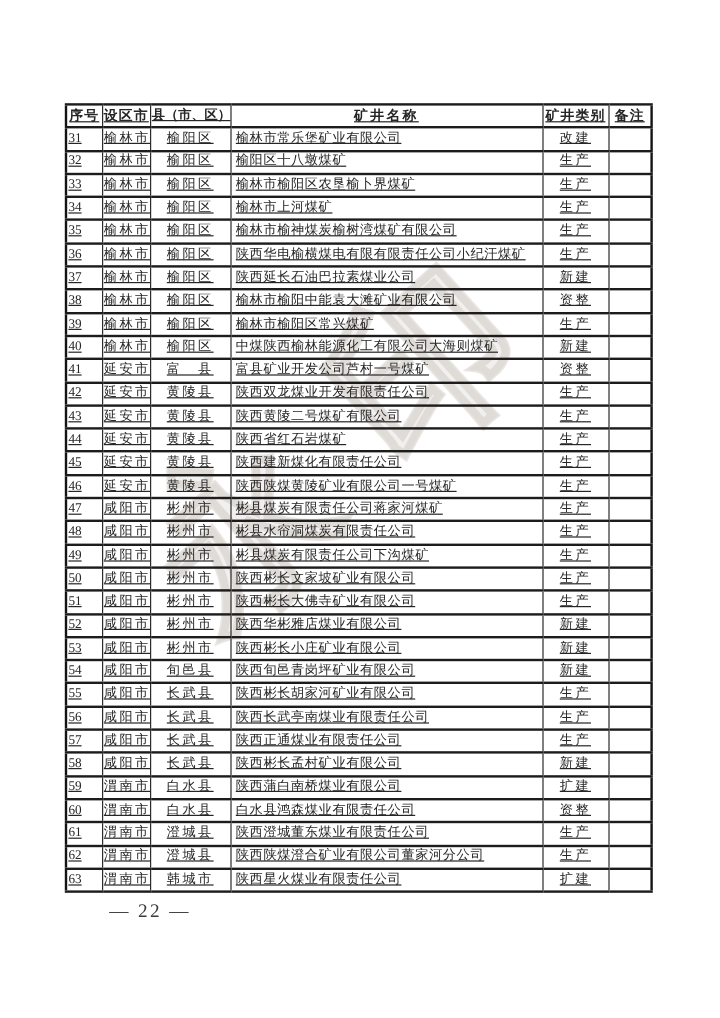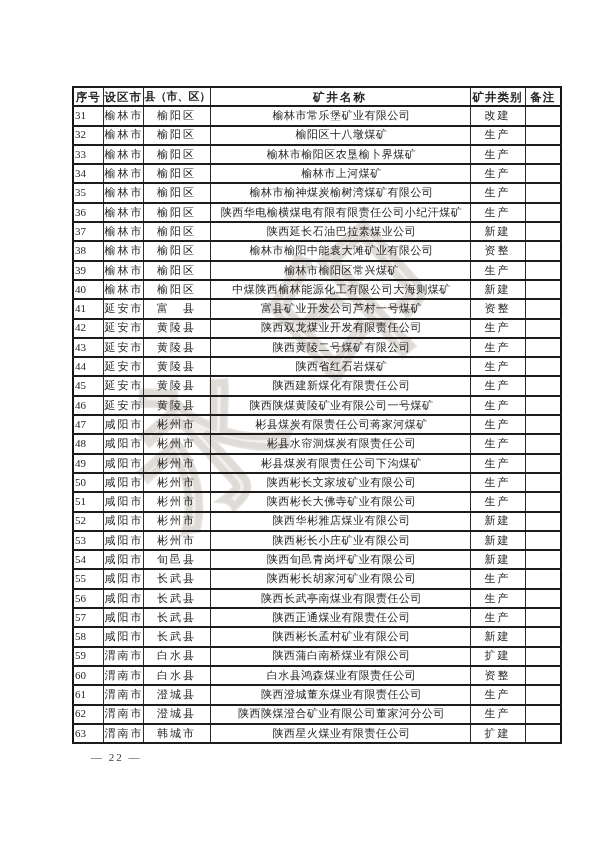--- a/index.html
+++ b/index.html
@@ -27,26 +27,27 @@
     letter-spacing: 55px;
     transform: rotate(-42deg);
     color: rgba(213, 206, 200, 0.30);
     -webkit-text-stroke: 3px rgba(198, 190, 184, 0.42);
     z-index: 0;
     pointer-events: none;
     white-space: nowrap;
   }
   table.mine-table {
     position: absolute;
-    left: 72px;
+    left: 54px;
     top: 86px;
     width: 488px;
     border-collapse: collapse;
     table-layout: fixed;
     z-index: 1;
+    text-decoration: underline;
   }
   .mine-table th, .mine-table td {
     border-left: 1px solid #2b2b2b;
     border-right: 1px solid #2b2b2b;
     border-top: 2px solid #1c1c1c;
     border-bottom: 2px solid #1c1c1c;
     height: 17.3px;
     padding: 0 1px;
     font-size: 11px;
     line-height: 1.05;
@@ -59,27 +60,27 @@
   .mine-table th {
     font-weight: bold;
     font-size: 11.5px;
     text-align: center;
     letter-spacing: 1px;
   }
   .mine-table th.h-county { letter-spacing: 0; font-size: 11px; }
   .mine-table th.h-name { letter-spacing: 2px; margin-top: 39px; }
   .c-no { text-align: left; font-size: 11px; }
   .c-city, .c-county, .c-category { text-align: center; letter-spacing: 2px; }
-  .c-name { text-align: center; padding-left: 4px !important; letter-spacing: 0.5px; }
+  .c-name { text-align: left; padding-left: 4px !important; letter-spacing: 0.5px; }
   .c-note { text-align: center; }
   .footer {
     position: absolute;
     left: 91px;
     top: 751px;
-    font-size: 11px;
+    font-size: 16px;
     letter-spacing: 2px;
     color: #3a3a3a;
     z-index: 1;
   }
 </style>
 </head>
 <body>
 
 <div class="page">
 

